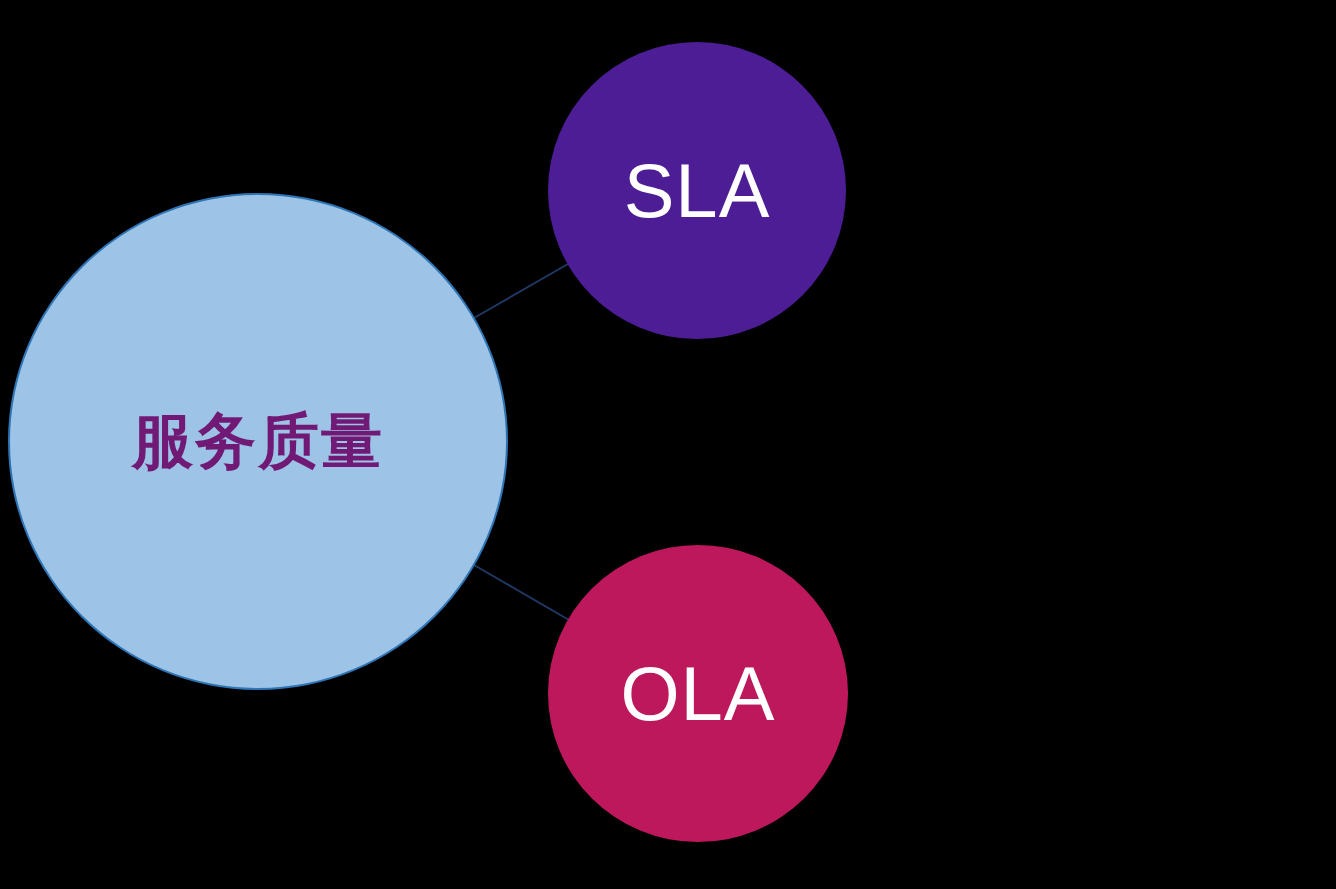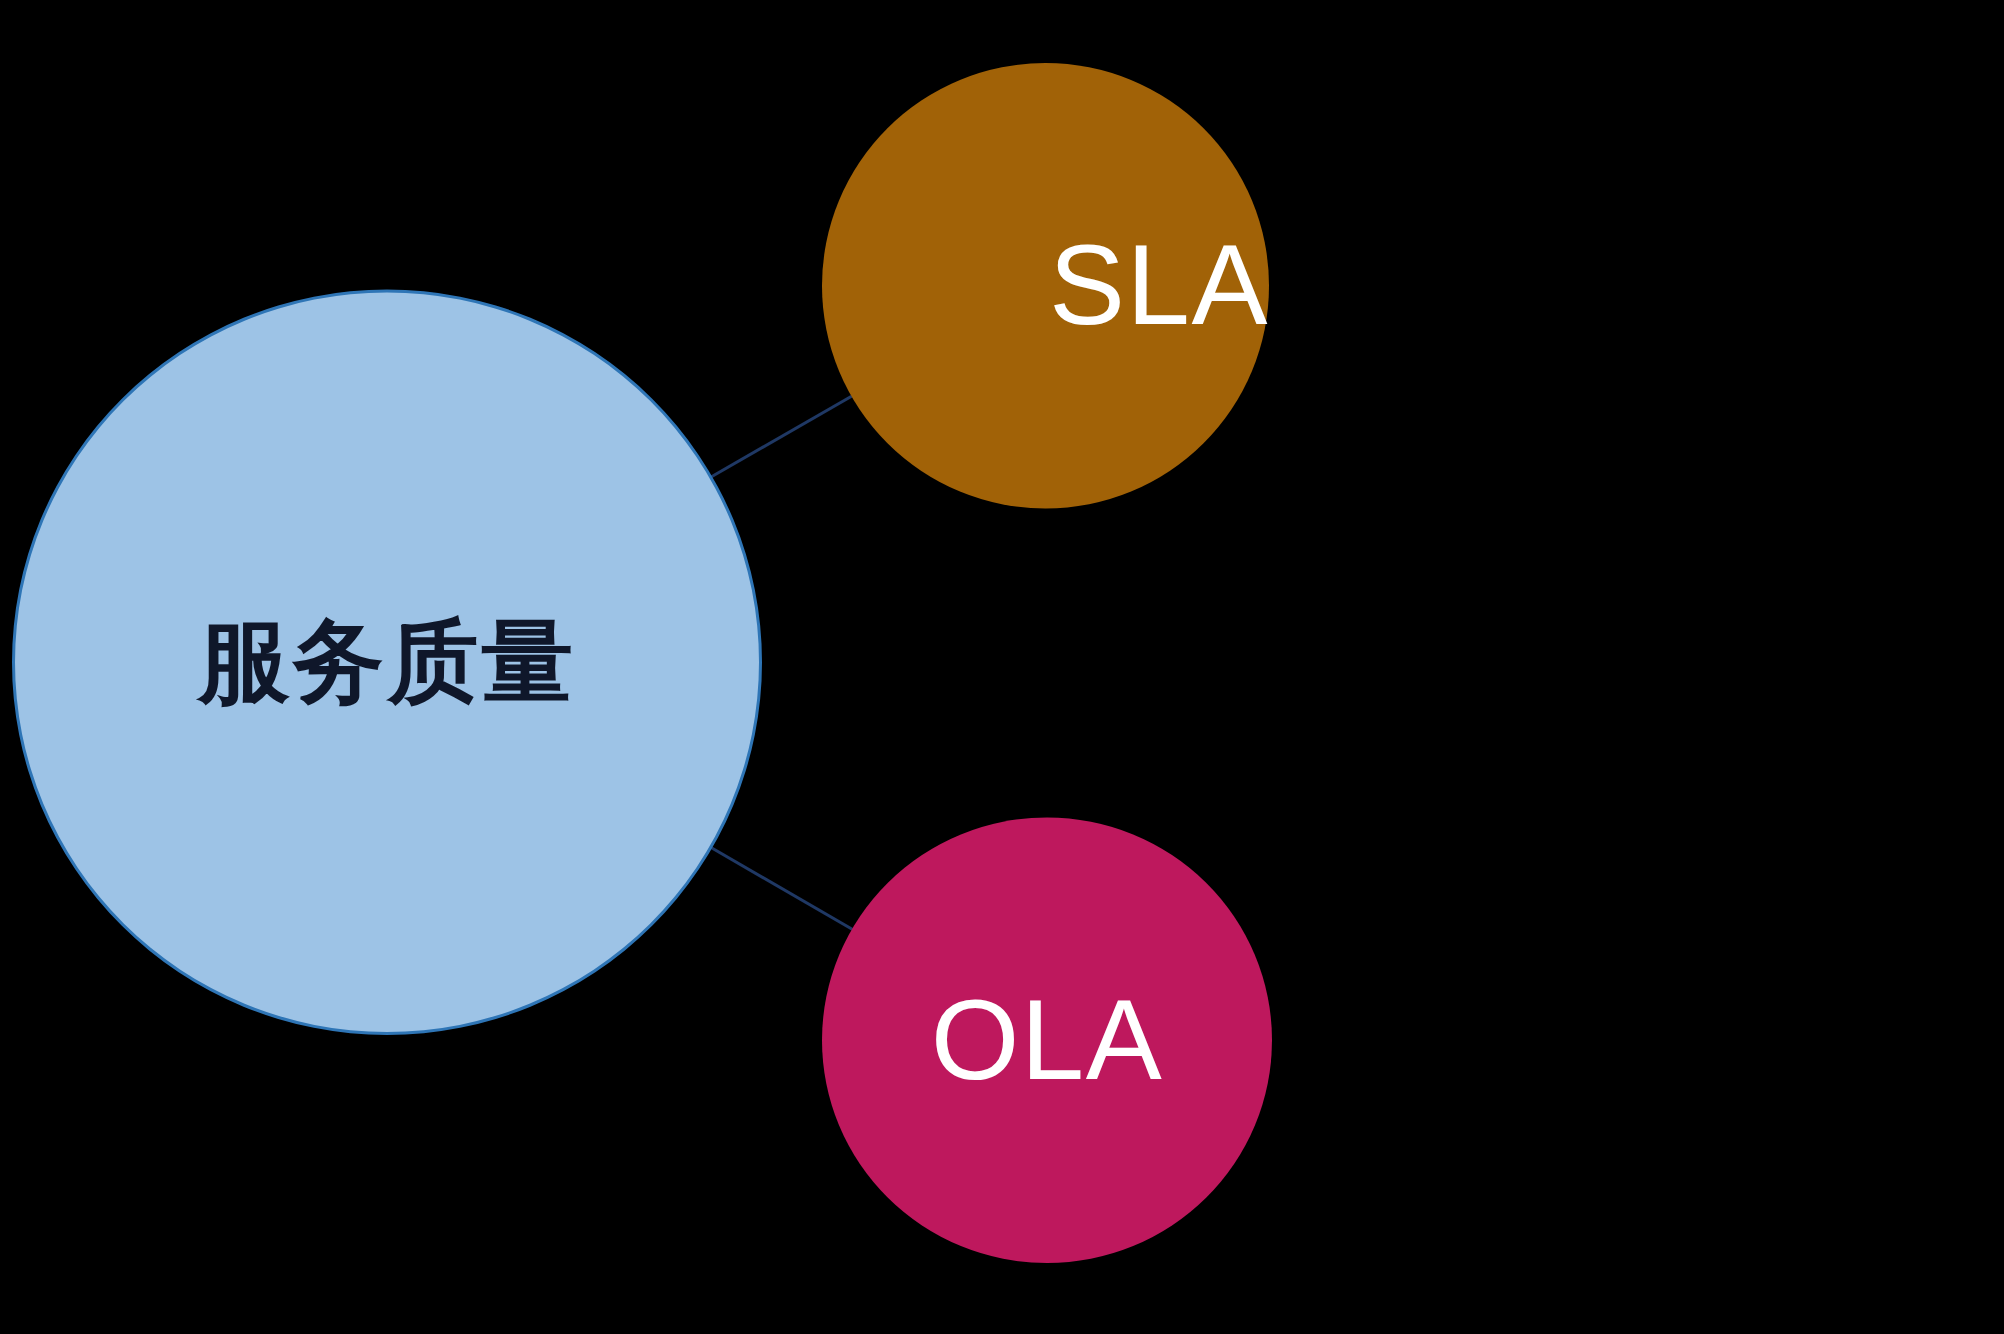--- a/index.html
+++ b/index.html
@@ -67,26 +67,26 @@
 <body>
 
 <div class="canvas">
 
   <svg class="connector-layer" viewBox="0 0 1336 889">
     <line x1="474" y1="318" x2="568" y2="264" stroke-width="2" stroke="#1F3864"></line>
     <line x1="474" y1="565" x2="569" y2="620" stroke-width="2" stroke="#1F3864"></line>
   </svg>
 
   <div class="node node-slm" style="background-color: rgb(157, 195, 230); border-color: rgb(46, 117, 182);">
-    <div class="label" style="color: #0f172a;">
+    <div class="label" style="color: #701a75;">
       <div>服务质量</div>
     </div>
   </div>
 
-  <div class="node node-sla" style="background-color: #a16207; justify-content: flex-end;">
+  <div class="node node-sla" style="background-color: #4c1d95;">
     <div class="label" style="color: rgb(255, 255, 255);">SLA</div>
   </div>
 
   <div class="node node-ola" style="background-color: #be185d;">
     <div class="label" style="color: rgb(255, 255, 255);">OLA</div>
   </div>
 
 </div>
 
 </body></html>

